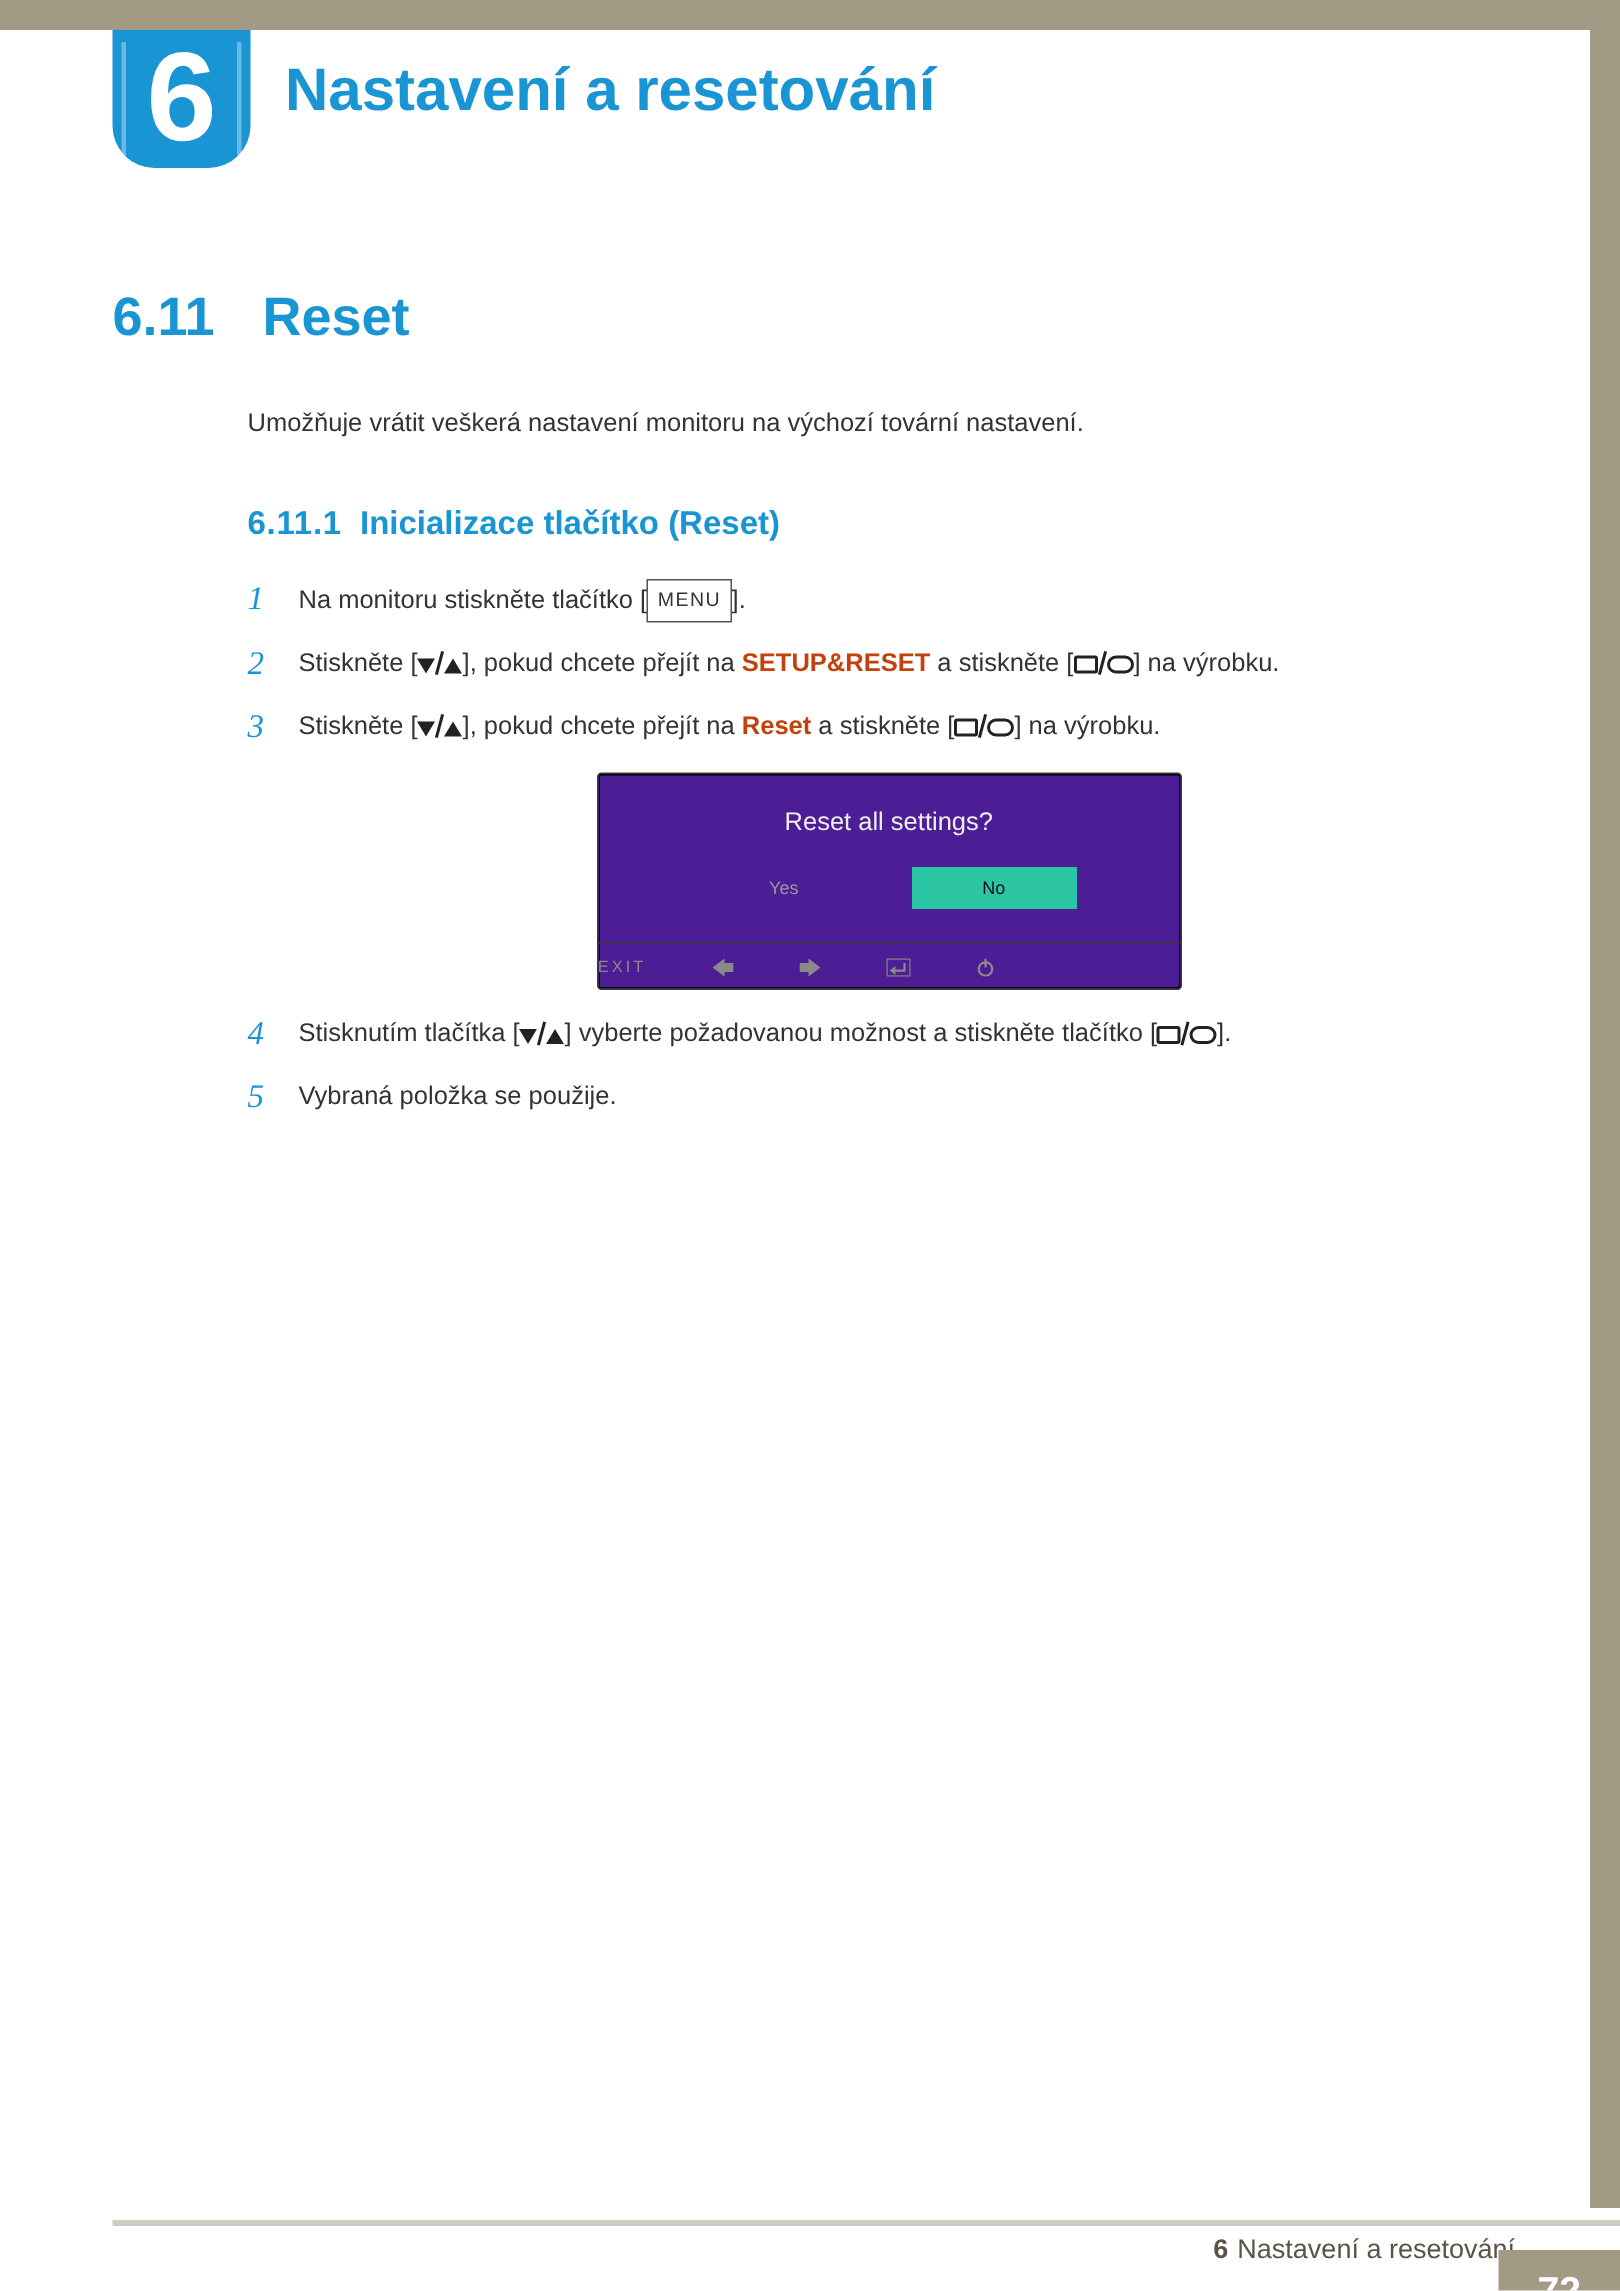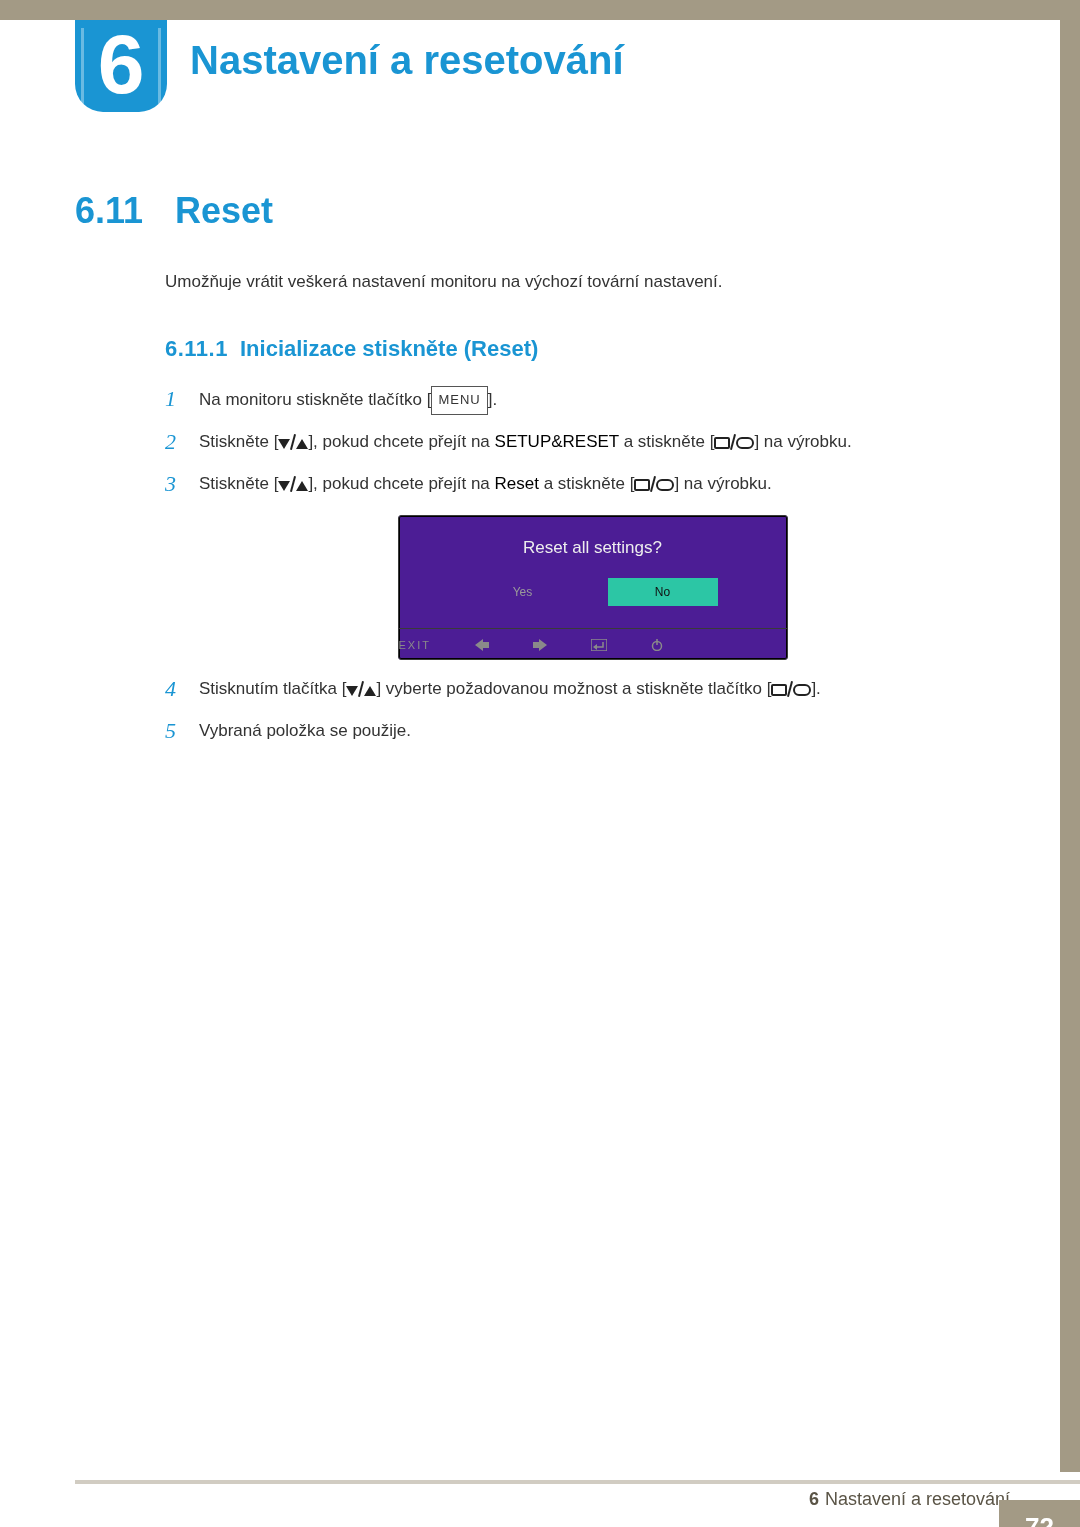--- a/index.html
+++ b/index.html
@@ -26,21 +26,21 @@
   .intro { font-size:17px; margin:10px 0 44px 90px; color:#333; }
 
   .h6111 { font-size:22px; margin-bottom:24px; margin-left:90px; }
   .h6111 .num { display:inline-block; width:75px; letter-spacing:.5px; }
 
   .steps { margin-left:90px; }
   .step { display:flex; margin-bottom:14px; font-size:17px; line-height:26px; }
   .step-num { font-style:italic; color:#1a95d3; font-size:22px; font-family: Georgia, 'Times New Roman', serif; width:34px; flex-shrink:0; }
   .step-body { flex:1; }
   .step-body .sub { display:block; margin-top:8px; }
-  .kw-orange { color:#000000; font-weight:normal; }
+  .kw-orange { color:#c2410c; font-weight:bold; }
 
   .menu-box { display:inline-block; border:1px solid #555; font-size:13px; padding:0 6px 1px; letter-spacing:1px; vertical-align:1px; }
 
   
   .icon { display:inline-block; vertical-align:-2px; }
   .tri-dn { width:0; height:0; border-left:6px solid transparent; border-right:6px solid transparent; border-top:10px solid #222; display:inline-block; }
   .tri-up { width:0; height:0; border-left:6px solid transparent; border-right:6px solid transparent; border-bottom:10px solid #222; display:inline-block; }
   .sep { display:inline-block; width:6px; height:14px; position:relative; }
   .sep::before { content:''; position:absolute; left:2px; top:-1px; width:2px; height:16px; background:#222; transform:rotate(15deg); }
   .rect-o { display:inline-block; width:16px; height:12px; border:2px solid #222; border-radius:2px; }
@@ -77,21 +77,21 @@
 
 <div class="content">
 
   <div class="sec-head h611">
     <span class="num">6.11</span><span>Reset</span>
   </div>
 
   <p class="intro">Umožňuje vrátit veškerá nastavení monitoru na výchozí tovární nastavení.</p>
 
   <div class="sec-head h6111">
-    <span class="num">6.11.1</span><span>Inicializace stiskněte (Reset)</span>
+    <span class="num">6.11.1</span><span>Inicializace tlačítko (Reset)</span>
   </div>
 
   <div class="steps">
 
     <div class="step">
       <div class="step-num">1</div>
       <div class="step-body">
         <span>Na monitoru stiskněte tlačítko [</span><span class="menu-box">MENU</span><span>].</span>
       </div>
     </div>

